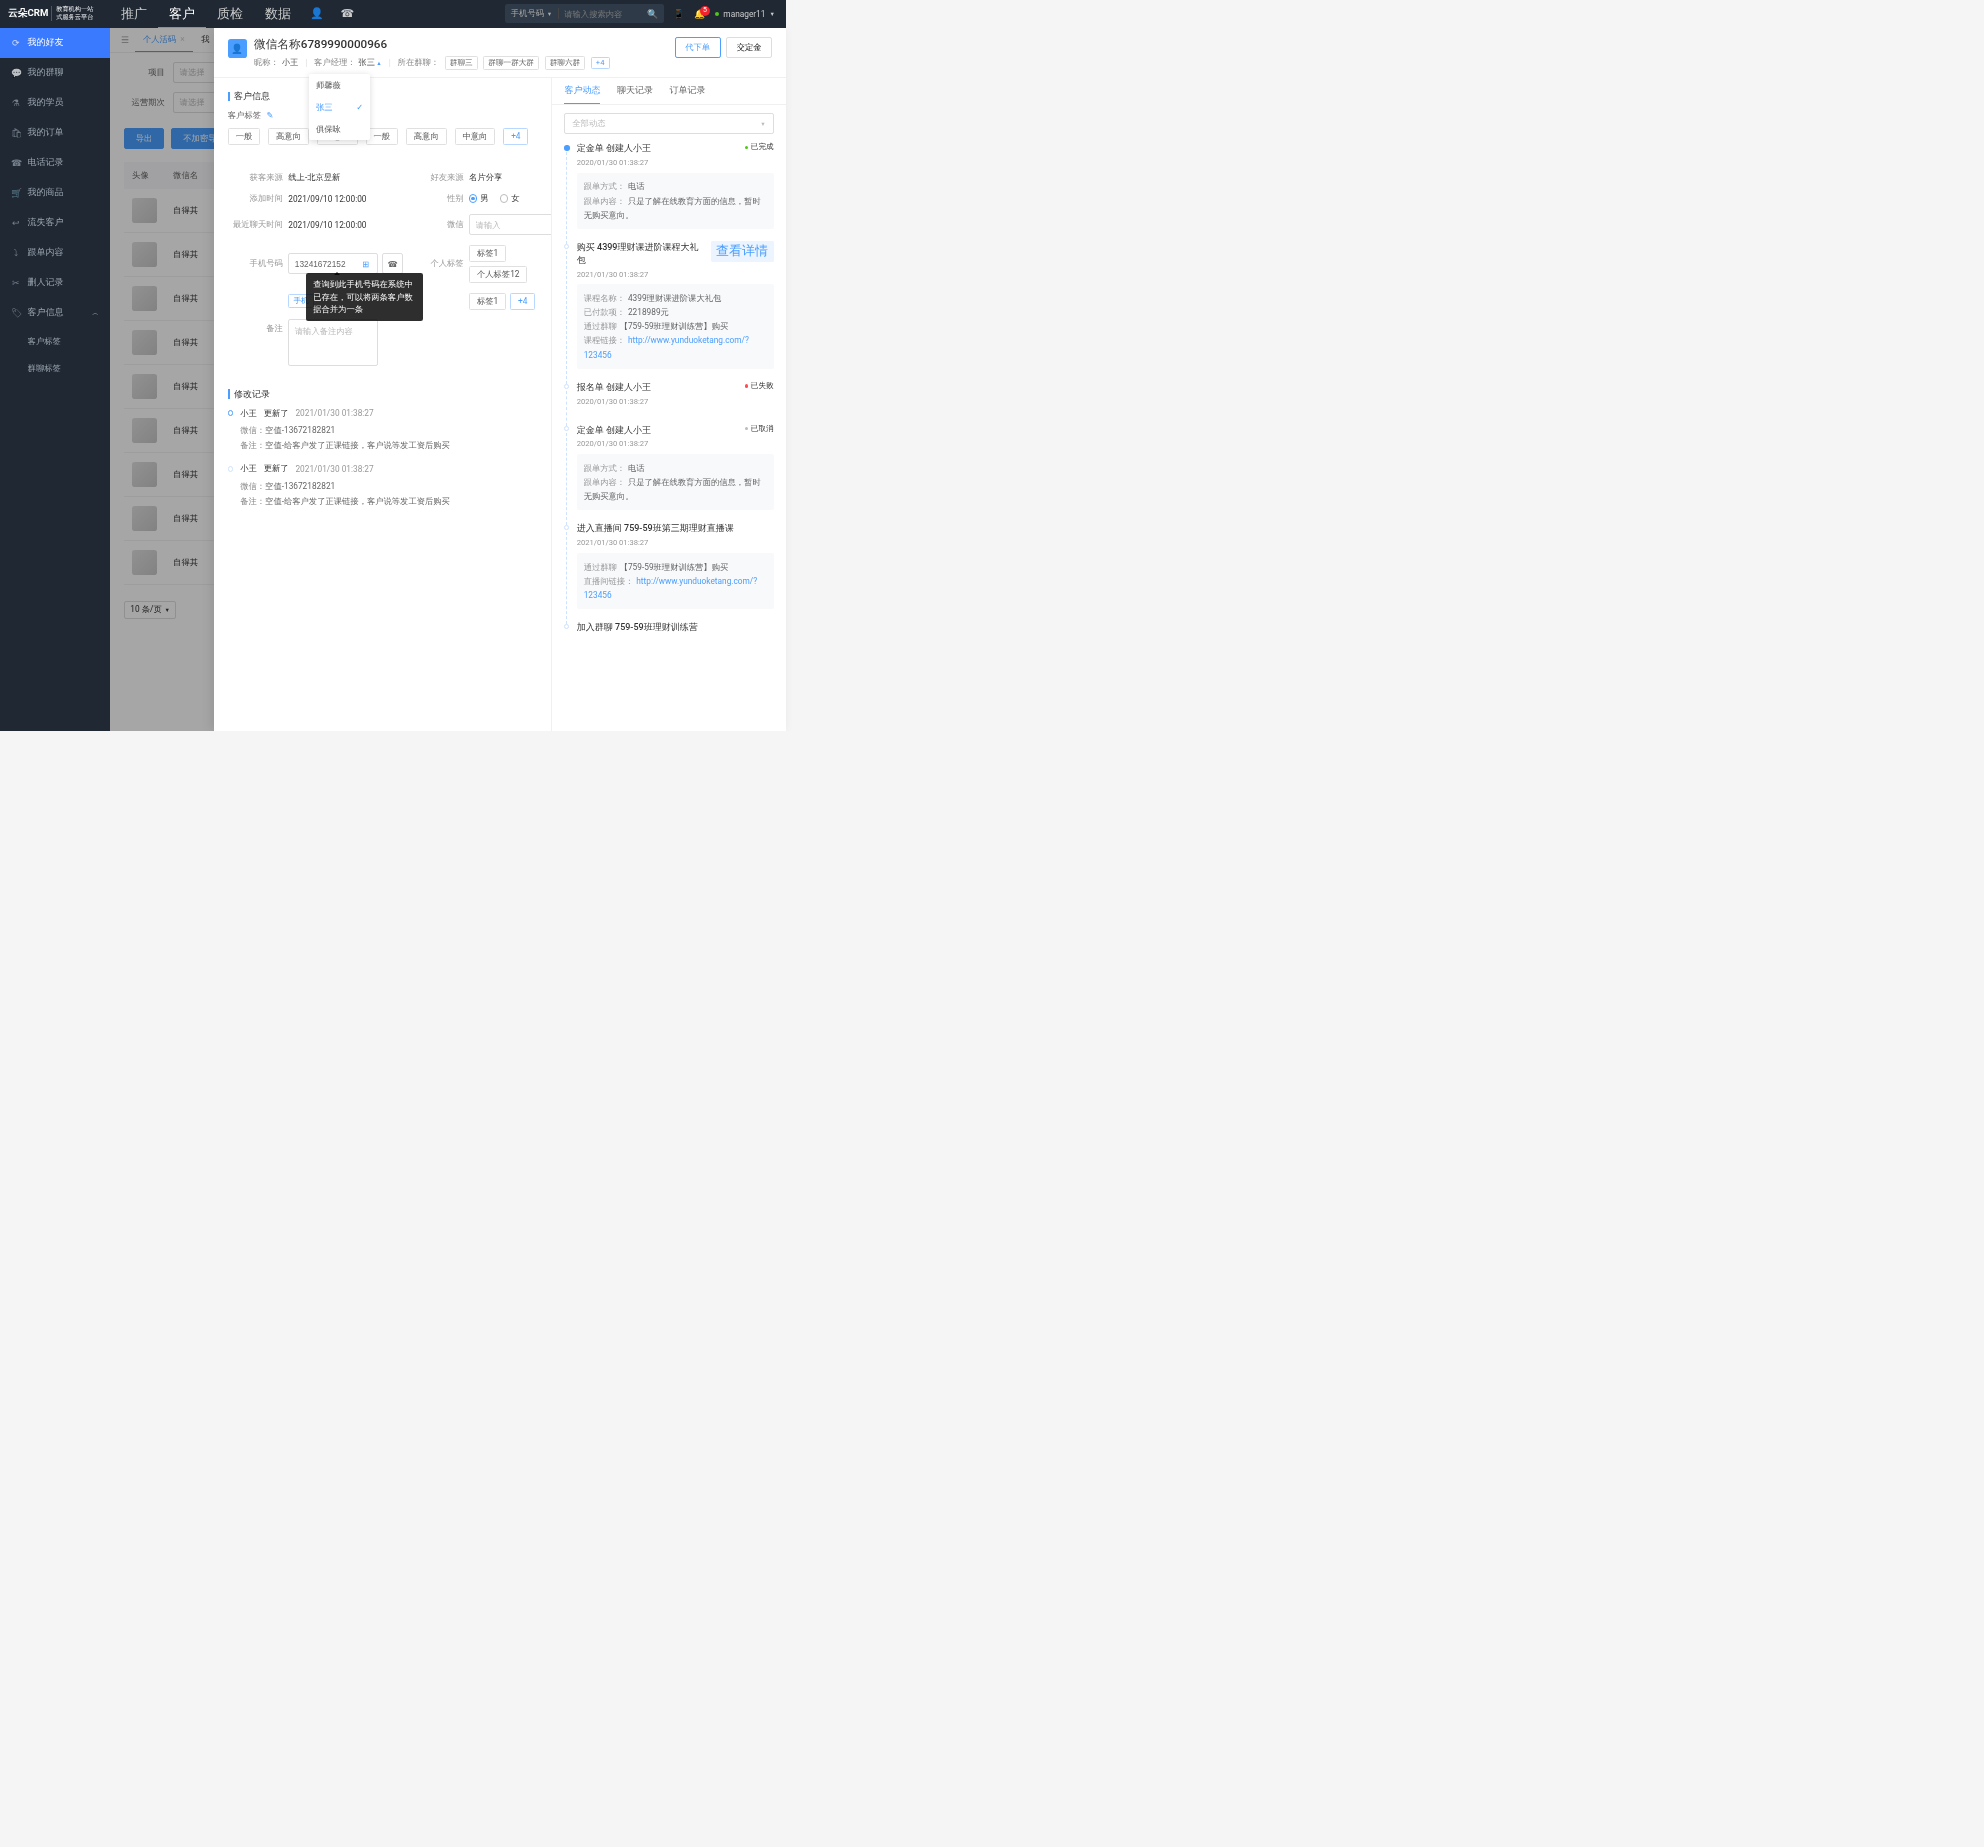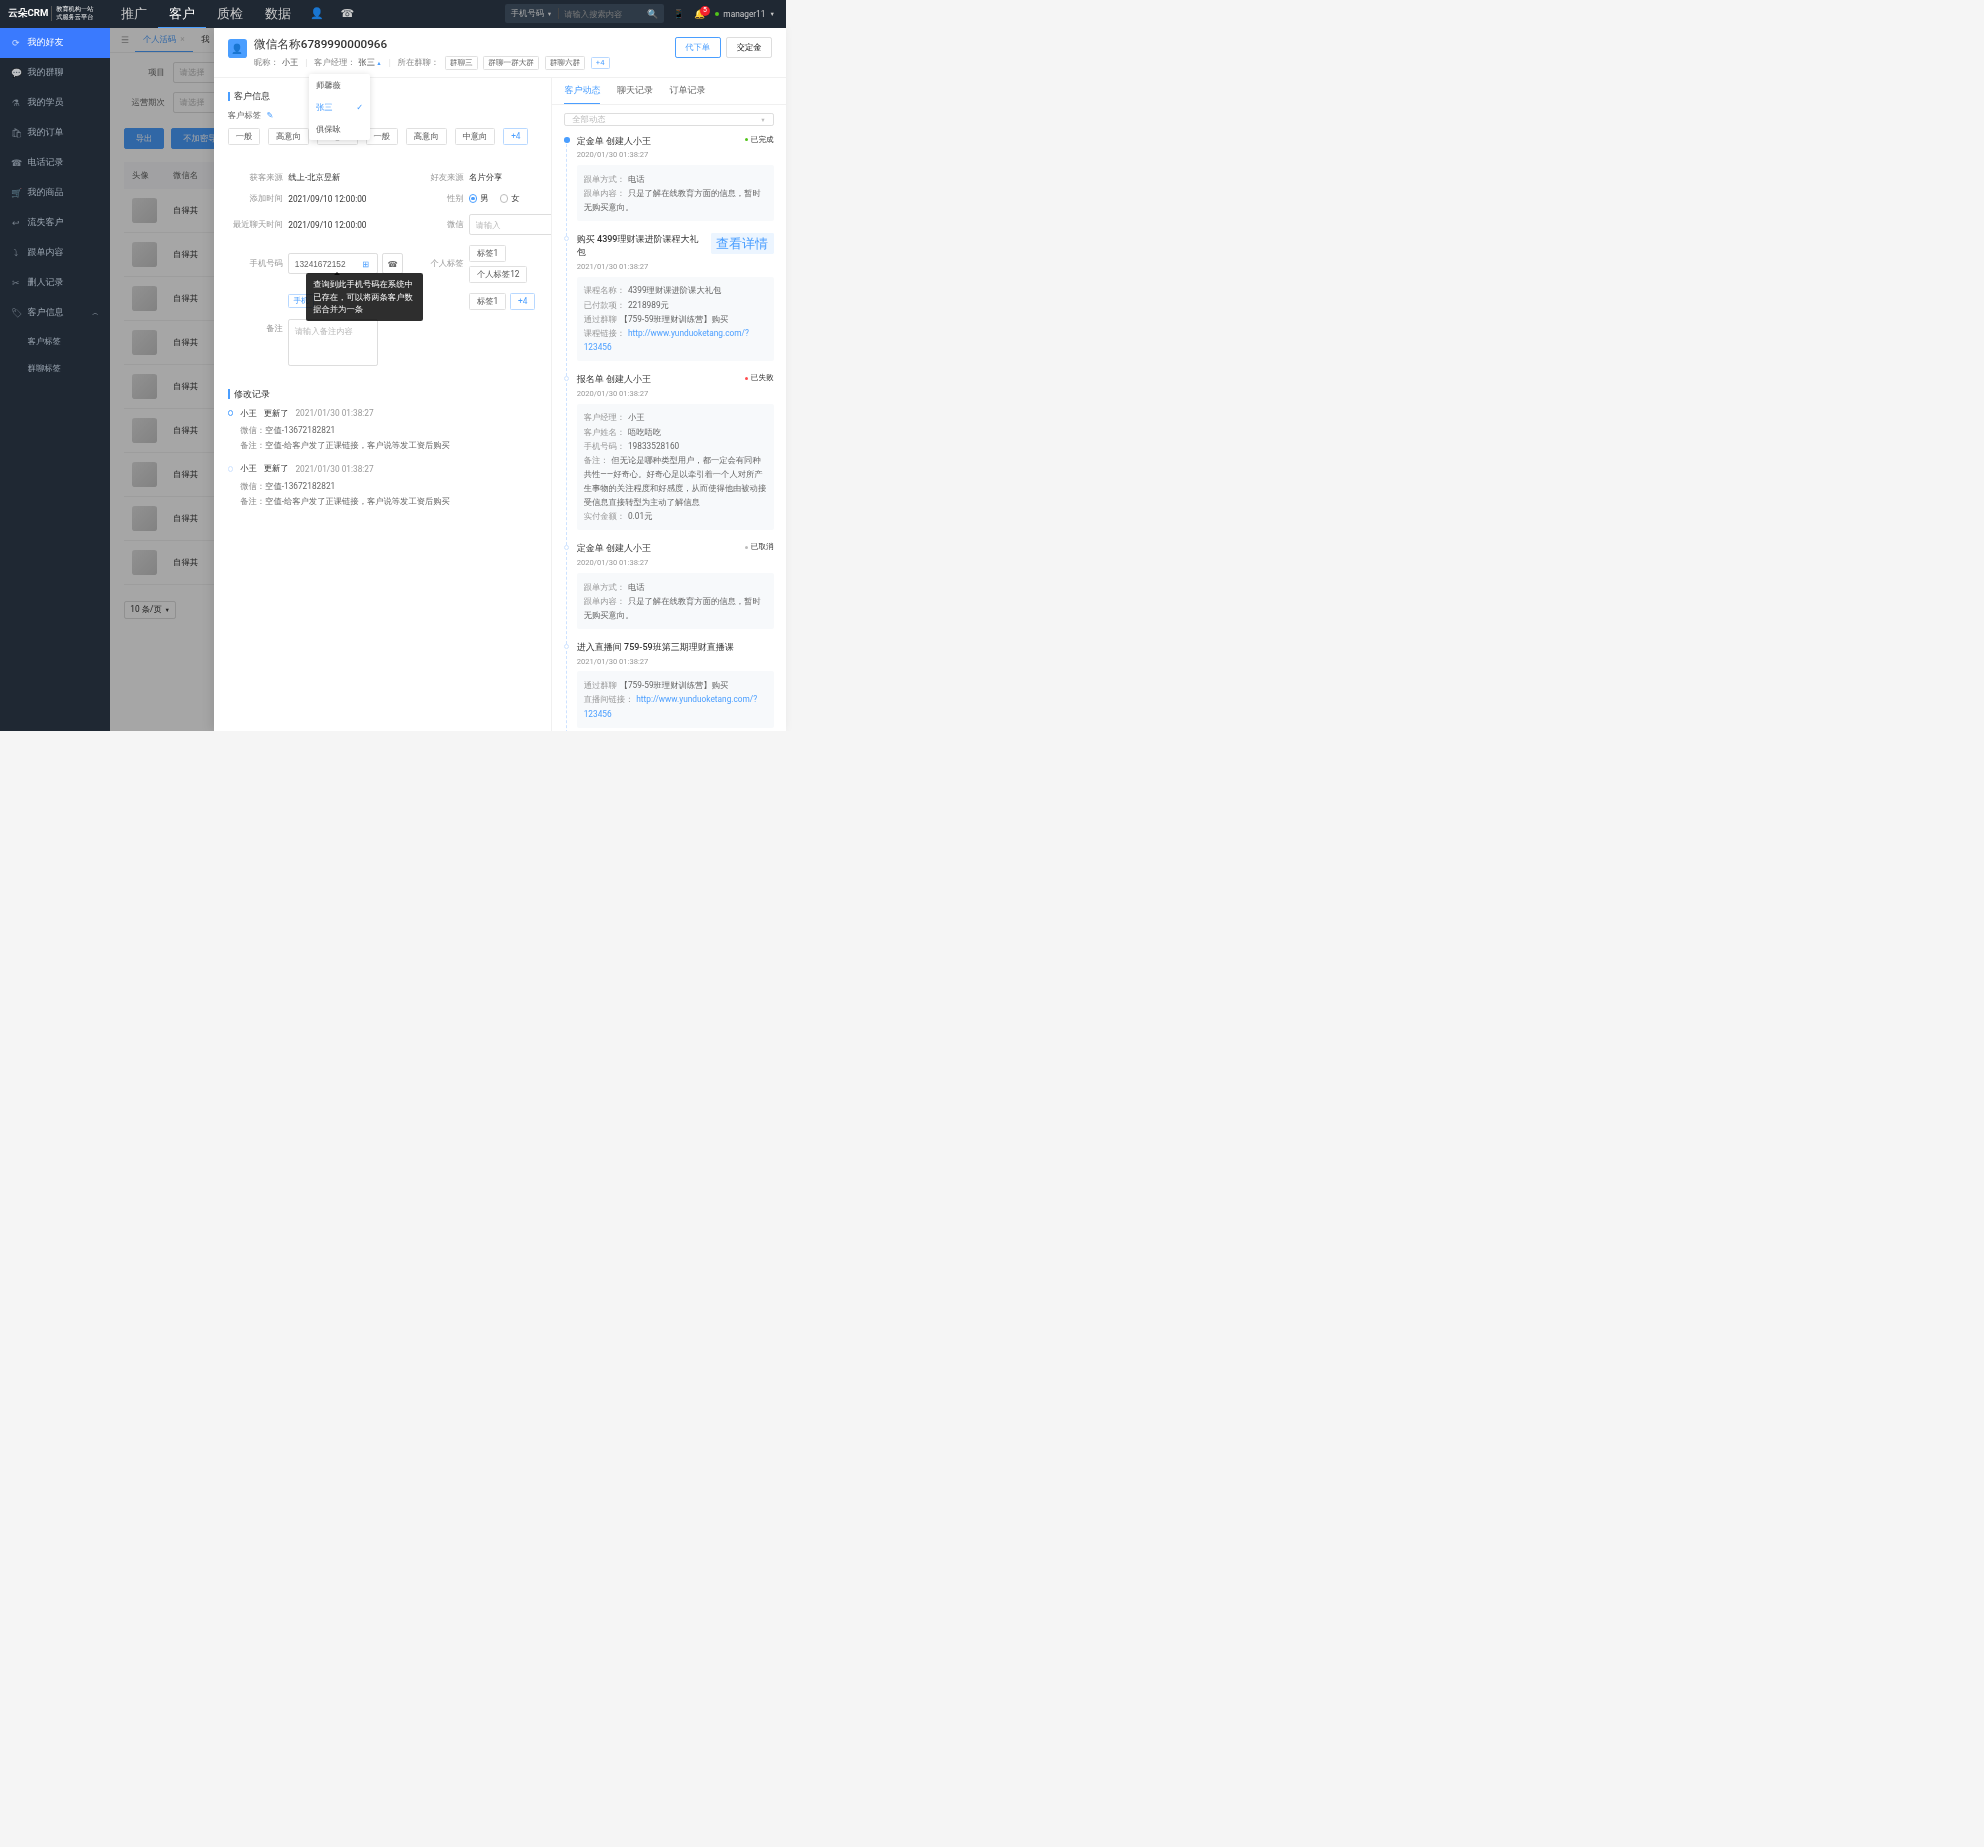--- a/index.html
+++ b/index.html
@@ -496,27 +496,20 @@
                 <div><span class="k">课程链接：</span><a href="#">http://www.yunduoketang.com/?123456</a></div>
               </div>
             </div>
             <div class="tl-item">
               <div class="tl-dot hollow"></div>
               <div class="tl-head">
                 <div class="tl-title">报名单  创建人小王</div>
                 <div class="tl-status"><span class="st-dot st-red"></span>已失败</div>
               </div>
               <div class="tl-date">2020/01/30  01:38:27</div>
-              <div class="tl-card">
-                <div><span class="k">客户经理：</span>小王</div>
-                <div><span class="k">客户姓名：</span>唔吃唔吃</div>
-                <div><span class="k">手机号码：</span>19833528160</div>
-                <div><span class="k">备注：</span>但无论是哪种类型用户，都一定会有同种共性——好奇心。好奇心足以牵引着一个人对所产生事物的关注程度和好感度，从而使得他由被动接受信息直接转型为主动了解信息</div>
-                <div><span class="k">实付金额：</span>0.01元</div>
-              </div>
             </div>
             <div class="tl-item">
               <div class="tl-dot hollow"></div>
               <div class="tl-head">
                 <div class="tl-title">定金单  创建人小王</div>
                 <div class="tl-status"><span class="st-dot st-grey"></span>已取消</div>
               </div>
               <div class="tl-date">2020/01/30  01:38:27</div>
               <div class="tl-card">
                 <div><span class="k">跟单方式：</span>电话</div>

